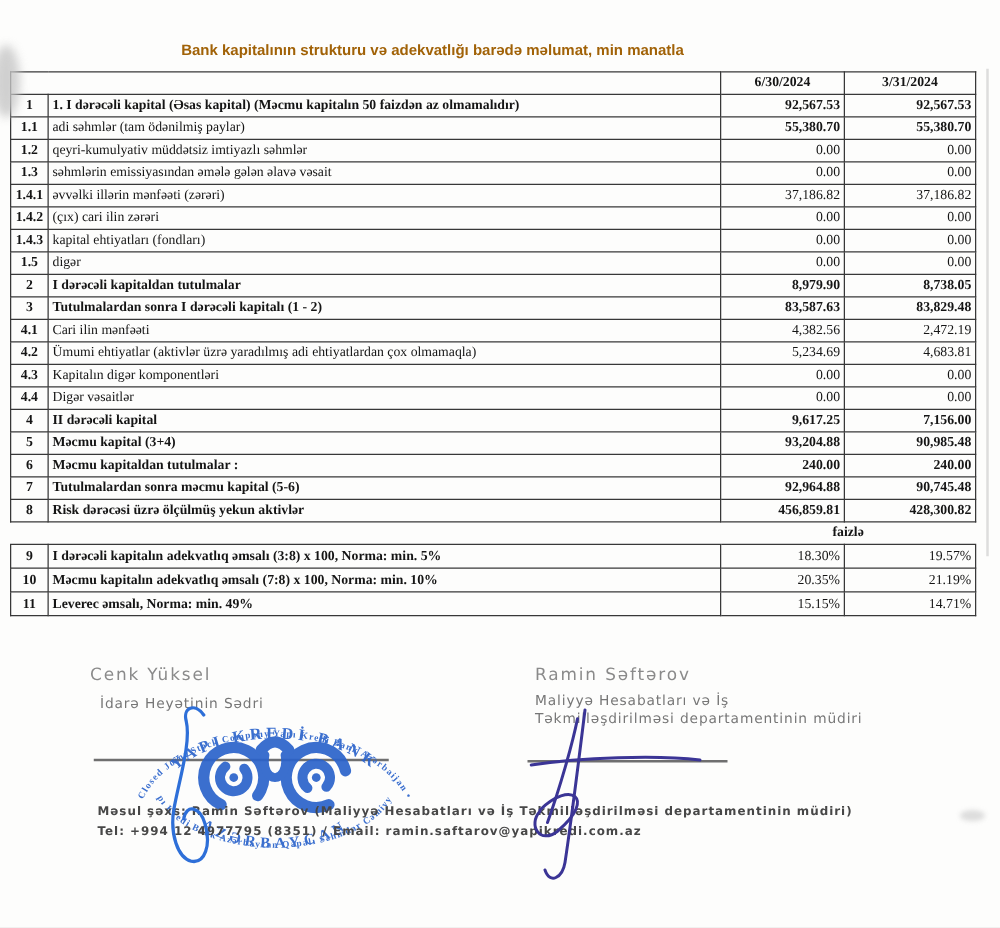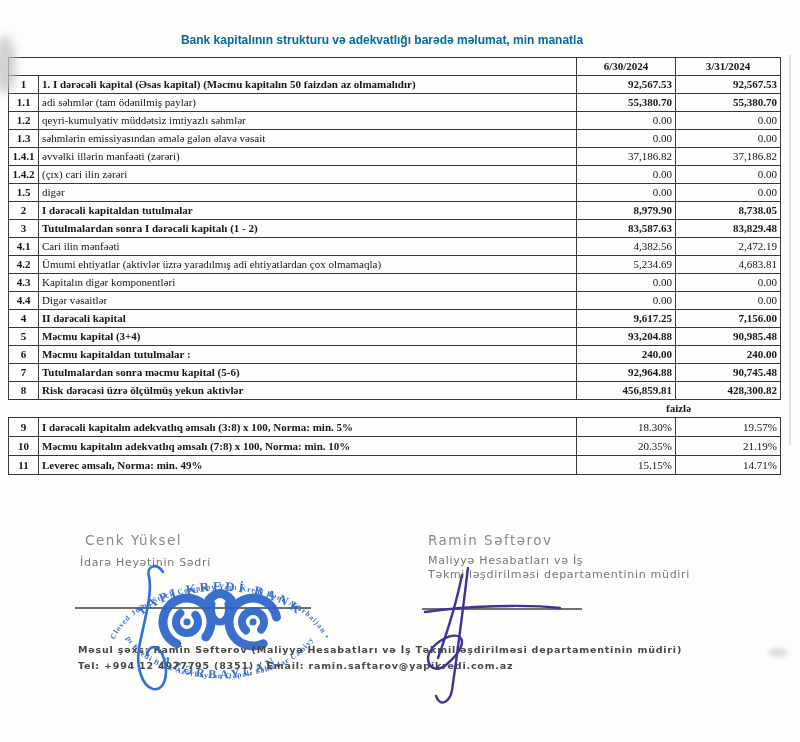--- a/index.html
+++ b/index.html
@@ -1,21 +1,21 @@
 <!DOCTYPE html>
 <html><head>
 <meta charset="utf-8">
 <style>
   html,body{margin:0;padding:0;background:#e8e8e8;}
   .page{position:relative;width:800px;height:742px;background:#fdfdfc;overflow:hidden;
         font-family:"Liberation Serif",serif;color:#1a1a1a;}
 
   
   .title{position:absolute;top:33px;left:0;width:692px;text-align:center;
-         font-family:"Liberation Sans",sans-serif;font-size:12px;font-weight:bold;color:#0369a1;margin-left:36px;}
+         font-family:"Liberation Sans",sans-serif;font-size:12px;font-weight:bold;color:#a16207;}
 
   
   table.cap{position:absolute;left:8px;top:57px;width:772px;border-collapse:collapse;table-layout:fixed;}
   table.cap td{border:1px solid #383838;font-size:11px;height:17px;line-height:15px;
                padding:0 3px;overflow:hidden;white-space:nowrap;color:#151515;}
   td.hdr-empty{border:none;background:transparent;}
   td.date-cell{height:22px;text-align:center;font-weight:bold;font-size:11.5px;}
   td.c-num{text-align:center;font-weight:bold;}
   td.c-label{padding-left:4px;}
   td.c-val{text-align:right;padding-right:4px;}
@@ -97,20 +97,26 @@
       <td class="c-val">37,186.82</td>
       <td class="c-val">37,186.82</td>
     </tr>
         <tr>
       <td class="c-num">1.4.2</td>
       <td class="c-label">(çıx) cari ilin zərəri</td>
       <td class="c-val">0.00</td>
       <td class="c-val">0.00</td>
     </tr>
         <tr>
+      <td class="c-num">1.4.3</td>
+      <td class="c-label">kapital ehtiyatları (fondları)</td>
+      <td class="c-val">0.00</td>
+      <td class="c-val">0.00</td>
+    </tr>
+        <tr>
       <td class="c-num">1.5</td>
       <td class="c-label">digər</td>
       <td class="c-val">0.00</td>
       <td class="c-val">0.00</td>
     </tr>
         <tr>
       <td class="c-num">2</td>
       <td class="c-label bold">I dərəcəli kapitaldan  tutulmalar</td>
       <td class="c-val bold">8,979.90</td>
       <td class="c-val bold">8,738.05</td>
@@ -193,21 +199,21 @@
     </tr>
         <tr class="tall">
       <td class="c-num">11</td>
       <td class="c-label bold">Leverec əmsalı, Norma: min. 49%</td>
       <td class="c-val">15.15%</td>
       <td class="c-val">14.71%</td>
     </tr>
       </tbody>
   </table>
 
-  <div class="sig-name" style="left:85px;top:532px">Cenk Yüksel</div>
+  <div class="sig-name" style="left:72px;top:532px">Cenk Yüksel</div>
   <div class="sig-role" style="left:80px;top:556px">İdarə Heyətinin Sədri</div>
 
   <div class="sig-name" style="left:428px;top:532px">Ramin Səftərov</div>
   <div class="sig-role" style="left:428px;top:554px">Maliyyə Hesabatları və İş</div>
   <div class="sig-role" style="left:428px;top:568px">Təkmilləşdirilməsi departamentinin müdiri</div>
 
   <div class="sig-line" style="left:75px;top:607px;width:236px;z-index:1"></div>
   <div class="sig-line" style="left:422px;top:608px;width:160px"></div>
 
   <svg class="stamp-svg" width="224" height="140" viewBox="0 0 224 140">

